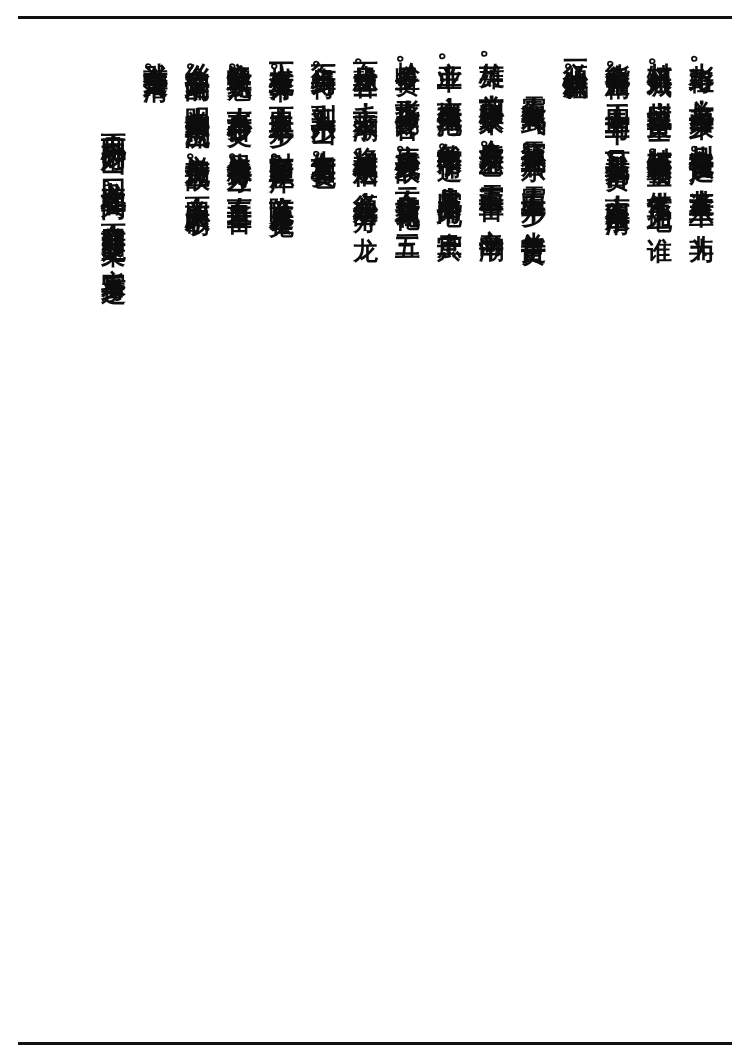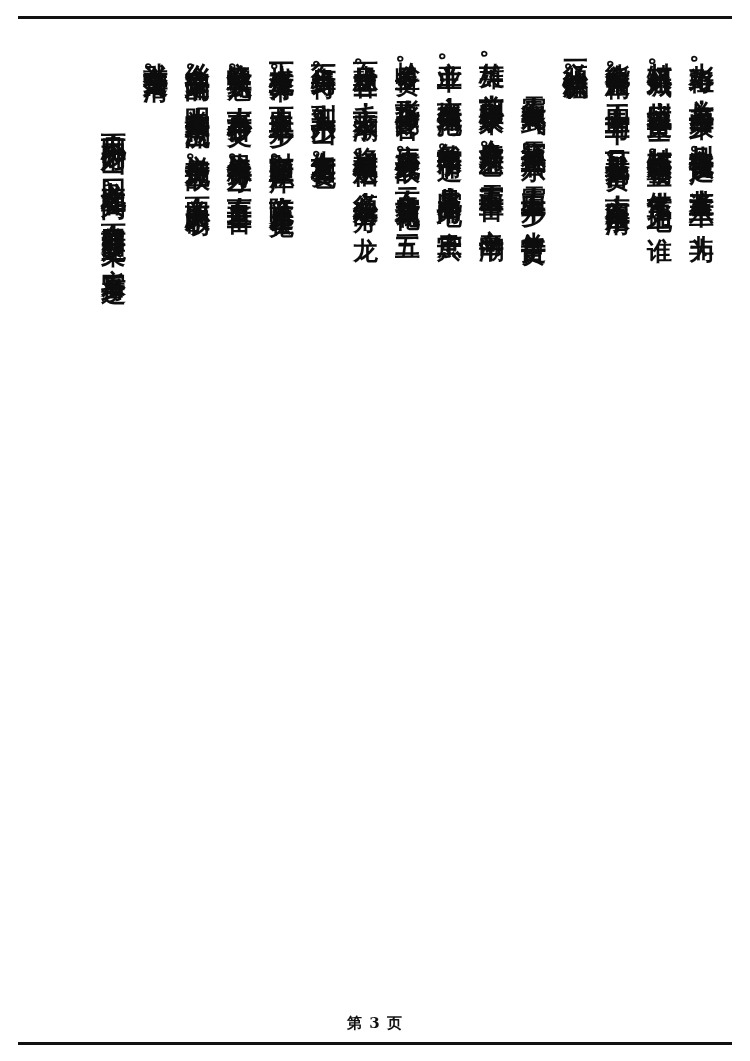--- a/index.html
+++ b/index.html
@@ -97,14 +97,13 @@
     <div class="col">岭多显贵。形势百步作郎官，庚水庚砂武无敌。二百步震紫花袍，三五</div>
     <div class="col">百步翰林客。一千之步丁水潮，将相威权定侯伯。必须辛水向辛方，龙</div>
     <div class="col">行百步为奇特。到头五六十步山，生女贵相有姿色。</div>
     <div class="col">丁水横流发异常。西辛之水五十步，财富丝匹广积库。降龙百步更崔嵬，</div>
     <div class="col">辛峰艮巽状元魁。水来百步砂百丈，生男俊秀称奇才。一百五十至二百，</div>
     <div class="col">丝令文官定端的。明堂辛水转潮流，一举贵姻世无敌。面前庚穴水砂明，</div>
     <div class="col">武举文官清又清。</div>
     <div class="col indent-2">丙见丙砂为好山，回龙之地在其间。面前拜舞回龙案，穴后番身逆</div>
   </div>
 
-  <div class="page-number">第 3 页</div>
 </div>
 
 </body></html>

